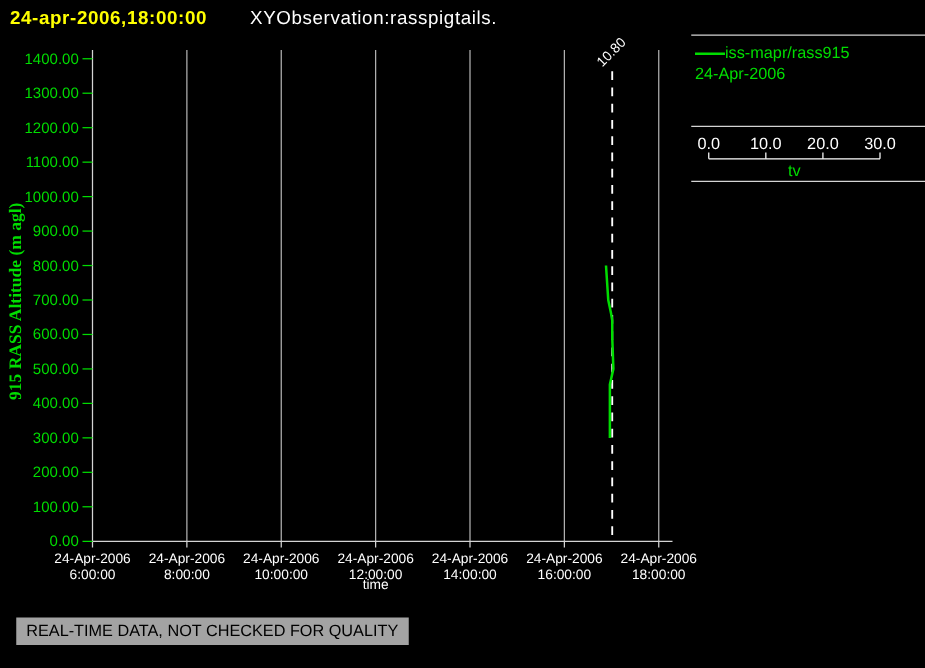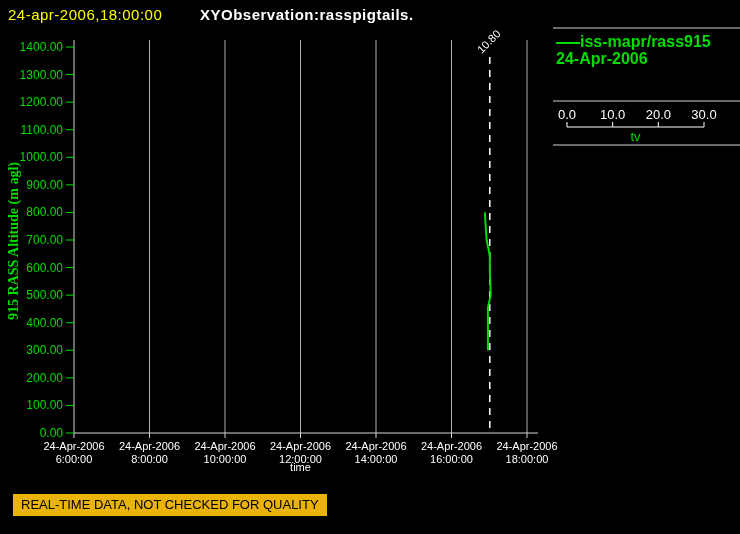--- a/index.html
+++ b/index.html
@@ -1,30 +1,30 @@
 <!DOCTYPE html>
 <html><head>
 <meta charset="utf-8">
 <style>
   html,body{margin:0;padding:0;background:#000;}
   .screen{position:relative;width:740px;height:534px;background:#000;overflow:hidden;
           font-family:"Liberation Sans",sans-serif;}
   #plot{position:absolute;left:0;top:0;}
   svg text{font-family:"Liberation Sans",sans-serif;}
-  .hdr-dt{position:absolute;left:8px;top:6px;color:#ffff00;font-size:15px;font-weight:normal;
+  .hdr-dt{position:absolute;left:8px;top:6px;color:#ffff00;font-size:15px;font-weight:bold;
           letter-spacing:.5px;white-space:nowrap;}
-  .hdr-title{position:absolute;left:200px;top:6px;color:#ffffff;font-size:15px;font-weight:bold;
+  .hdr-title{position:absolute;left:200px;top:6px;color:#ffffff;font-size:15px;font-weight:normal;
           letter-spacing:.5px;white-space:nowrap;text-align:right;}
   .ylab{position:absolute;left:14px;top:241px;transform:translate(-50%,-50%) rotate(-90deg);
         color:#00dd00;font-family:"Liberation Serif",serif;font-weight:bold;font-size:14px;
         white-space:nowrap;}
-  .legend{position:absolute;left:556px;top:33px;color:#00dd00;font-size:16px;font-weight:bold;}
+  .legend{position:absolute;left:556px;top:33px;color:#00dd00;font-size:13px;}
   .legend .row{height:17px;line-height:17px;white-space:nowrap;}
   .lsample{display:inline-block;width:24px;height:2px;background:#00dd00;vertical-align:middle;}
-  .banner{position:absolute;left:13px;top:494px;height:22px;line-height:22px;background:#eab308;
+  .banner{position:absolute;left:13px;top:494px;height:22px;line-height:22px;background:#a3a3a3;
           color:#000000;font-size:13px;padding:0 8px;white-space:nowrap;}
 </style>
 </head>
 <body>
 
 <div class="screen">
   <svg id="plot" width="740" height="534">
       <line x1="74" y1="433" x2="74" y2="438" stroke="#d4d4d4" stroke-width="1"></line>
       <text x="74" y="450" fill="#ffffff" font-size="11" text-anchor="middle">24-Apr-2006</text>
       <text x="74" y="463" fill="#ffffff" font-size="11" text-anchor="middle">6:00:00</text>

